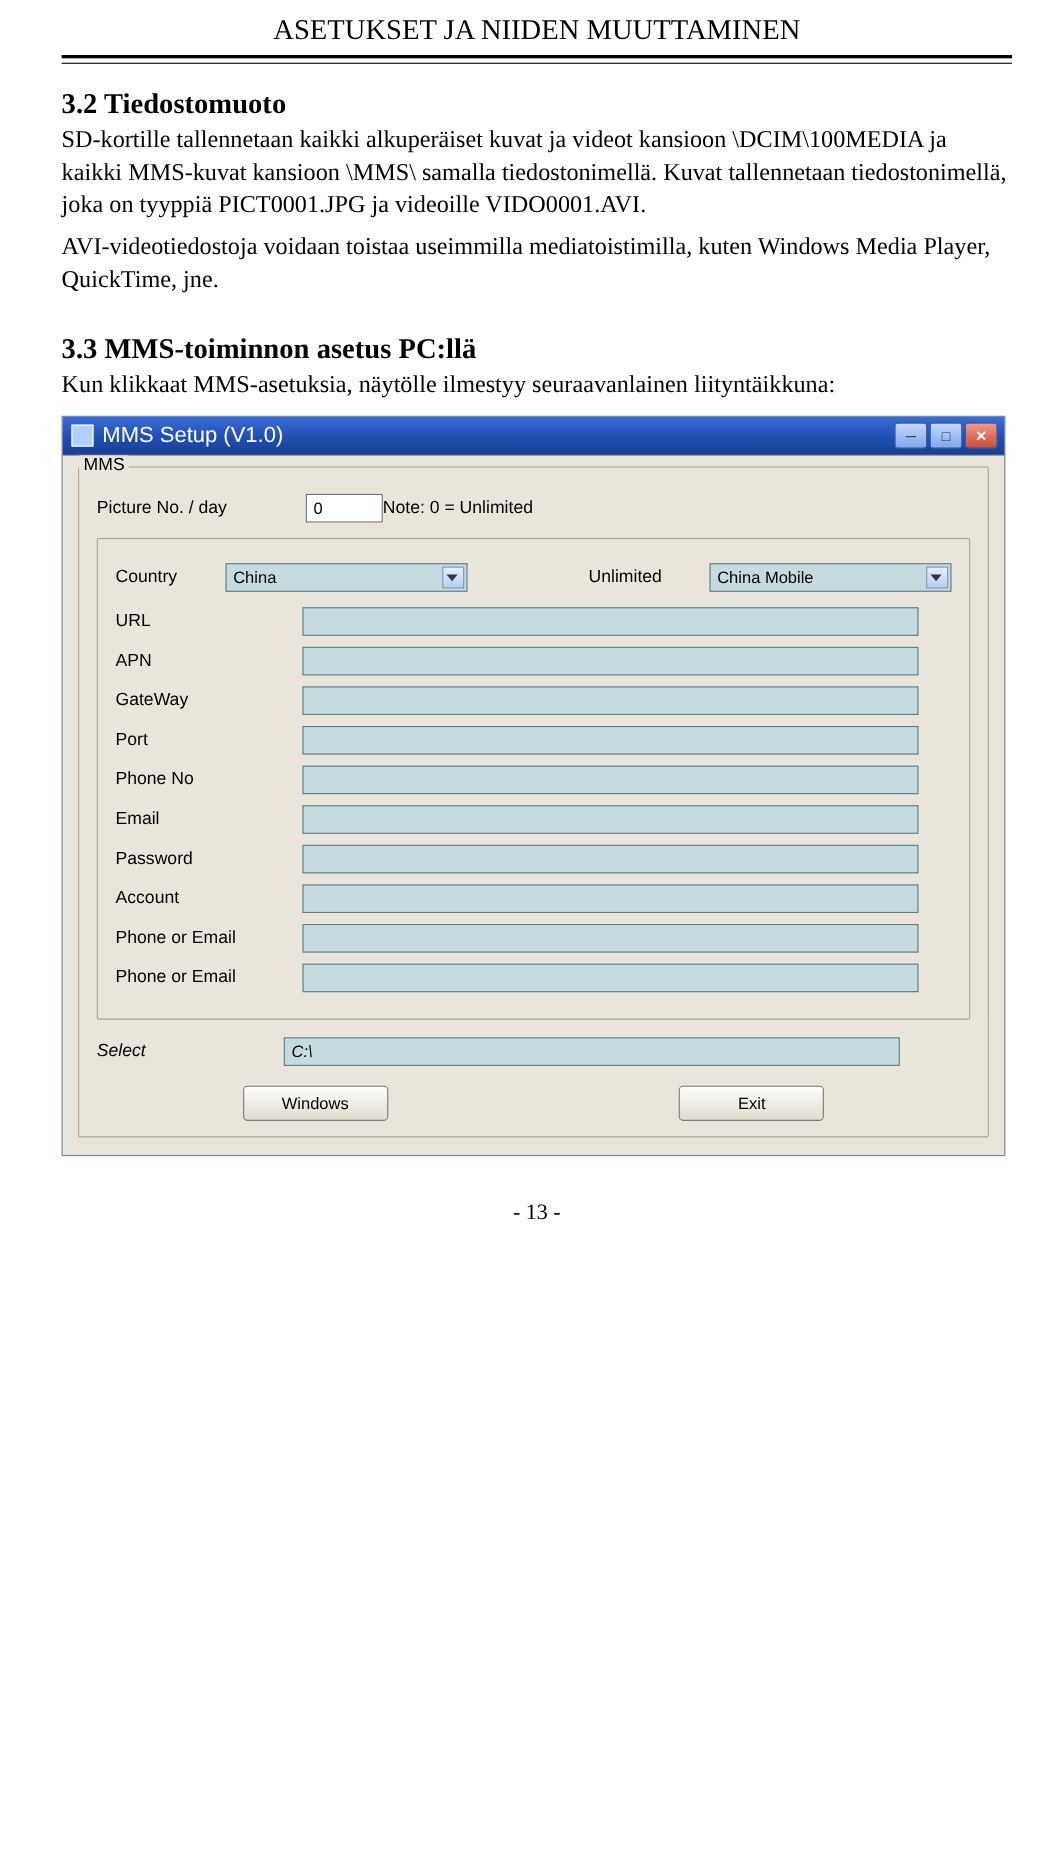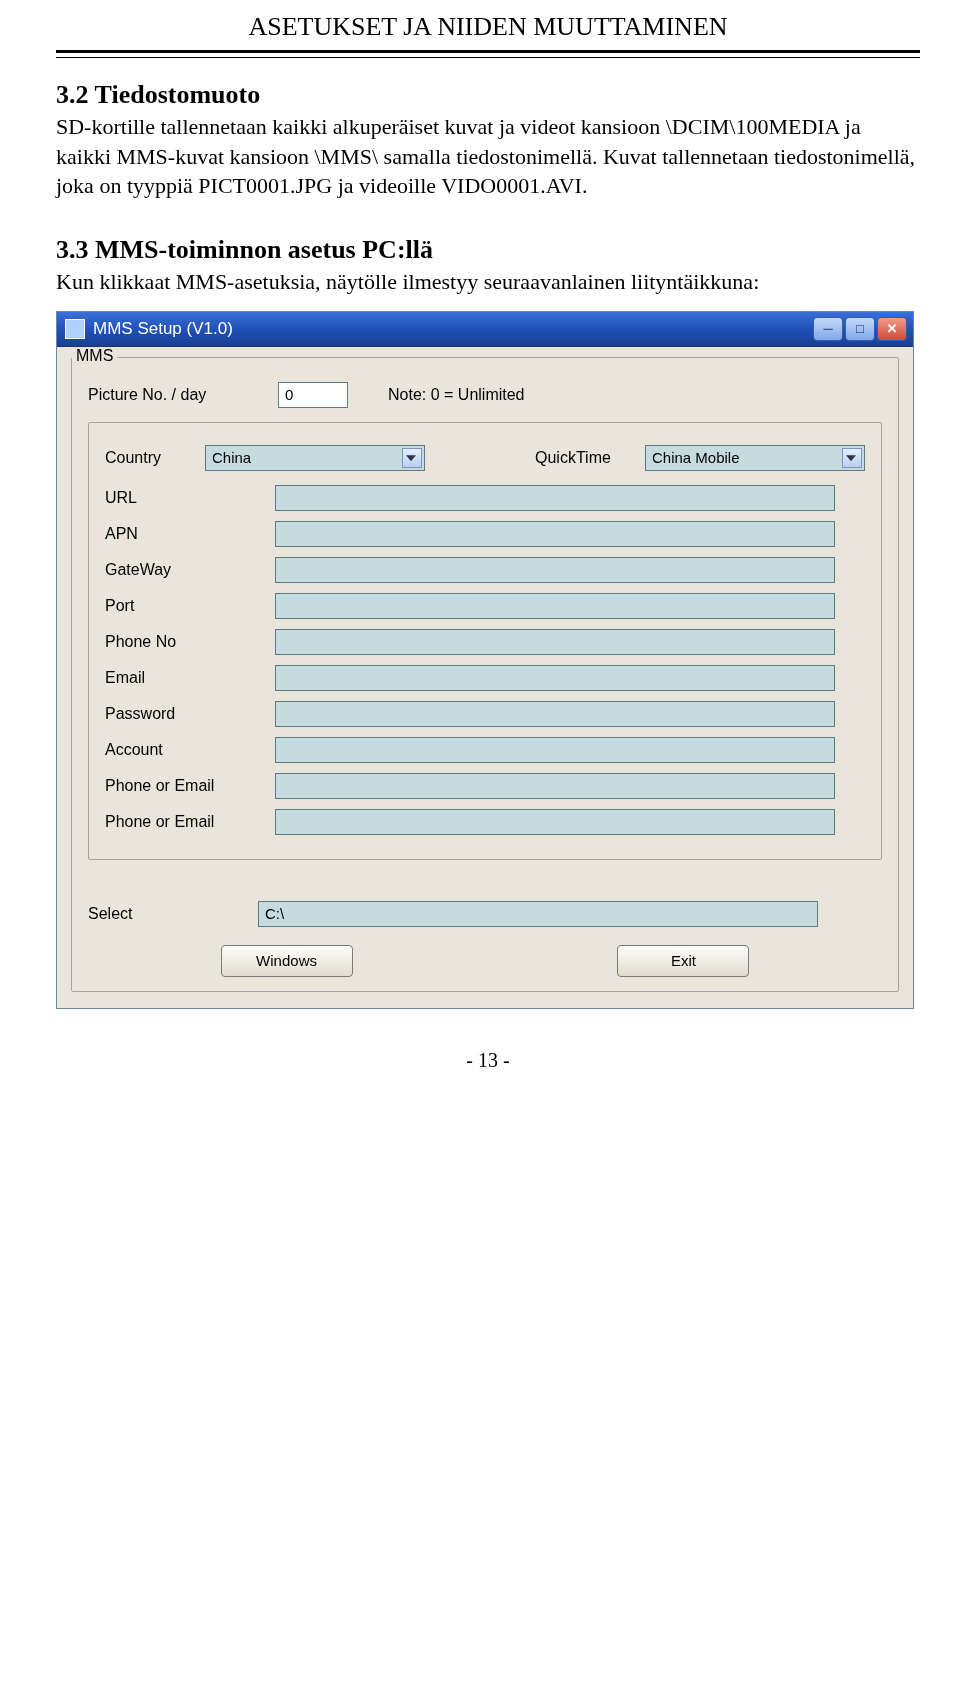--- a/index.html
+++ b/index.html
@@ -55,21 +55,21 @@
     border-bottom: 1px solid #163573;
   }
   .tb-icon {
     width: 18px; height: 18px;
     background: #b0d0ff;
     border: 1px solid #fff;
     margin-right: 8px;
   }
   .tb-title {
     color: #fff;
-    font-size: 17px;
+    font-size: 20px;
     flex: 1;
   }
   .tb-buttons { display:flex; gap:2px; }
   .tb-btn {
     width: 28px; height: 22px;
     background: linear-gradient(#c7d9f8,#7fa8e8);
     border: 1px solid #365ea8;
     border-radius: 4px;
     display:flex; align-items:center; justify-content:center;
     font-size: 13px; color:#1a2b55;
@@ -110,21 +110,20 @@
     display: flex;
     align-items: center;
     margin: 6px 0 14px;
   }
   .lbl {
     width: 150px;
     font-size: 16px;
   }
   .lbl-narrow { width: 130px; }
   .note {
-    margin-left: 40px;
     font-size: 16px;
   }
   .spacer { flex: 1; }
 
   .combo, .txt {
     height: 26px;
     background: #c5dbe0;
     border: 1px solid #5f7a80;
     box-sizing: border-box;
     font-family: Tahoma, Arial, sans-serif;
@@ -180,20 +179,21 @@
 <body>
 
 <div class="page">
 
   <div class="doc-header">ASETUKSET JA NIIDEN MUUTTAMINEN</div>
   <div class="hr-double"></div>
 
   <div>
     <p class="sec-title">3.2 Tiedostomuoto</p>
     <p class="body-text">SD-kortille tallennetaan kaikki alkuperäiset kuvat ja videot kansioon \DCIM\100MEDIA ja kaikki MMS-kuvat kansioon \MMS\ samalla tiedostonimellä. Kuvat tallennetaan tiedostonimellä, joka on tyyppiä PICT0001.JPG ja videoille VIDO0001.AVI.</p>
+    <p class="body-text">AVI-videotiedostoja voidaan toistaa useimmilla mediatoistimilla, kuten Windows Media Player, QuickTime, jne.</p>
   </div>
 
   <div class="sec3">
     <p class="sec-title">3.3 MMS-toiminnon asetus PC:llä</p>
     <p class="body-text">Kun klikkaat MMS-asetuksia, näytölle ilmestyy seuraavanlainen liityntäikkuna:</p>
   </div>
 
   <div class="window">
     <div class="titlebar">
       <div class="tb-icon"></div>
@@ -217,21 +217,21 @@
         </div>
 
         <div class="inner-group">
           <div class="row">
             <div class="lbl" style="width:100px">Country</div>
             <div class="combo">
                 <span>China</span>
                 <span class="caret"></span>
               </div>
             <div class="spacer"></div>
-            <div class="lbl" style="width:110px">QuickTime</div>
+            <div class="lbl" style="width:110px">Unlimited</div>
             <div class="combo">
                 <span>China Mobile</span>
                 <span class="caret"></span>
               </div>
           </div>
 
           <div class="fields">
             <div class="row">
                 <div class="lbl">URL</div>
                 <div class="txt txt-wide"></div>
@@ -268,21 +268,21 @@
                 <div class="lbl">Phone or Email</div>
                 <div class="txt txt-wide"></div>
               </div>
             <div class="row">
                 <div class="lbl">Phone or Email</div>
                 <div class="txt txt-wide"></div>
               </div>
           </div>
         </div>
 
-        <div class="row" style="margin-top:41px;">
+        <div class="row" style="margin-top:16px;font-style:italic;">
           <div class="lbl" style="width:170px">Select</div>
           <div class="txt txt-path">C:\</div>
         </div>
 
         <div class="btn-row">
           <div class="btn">Windows</div>
           <span style="display:inline-block;width:240px"></span>
           <div class="btn">Exit</div>
         </div>
       </div>

